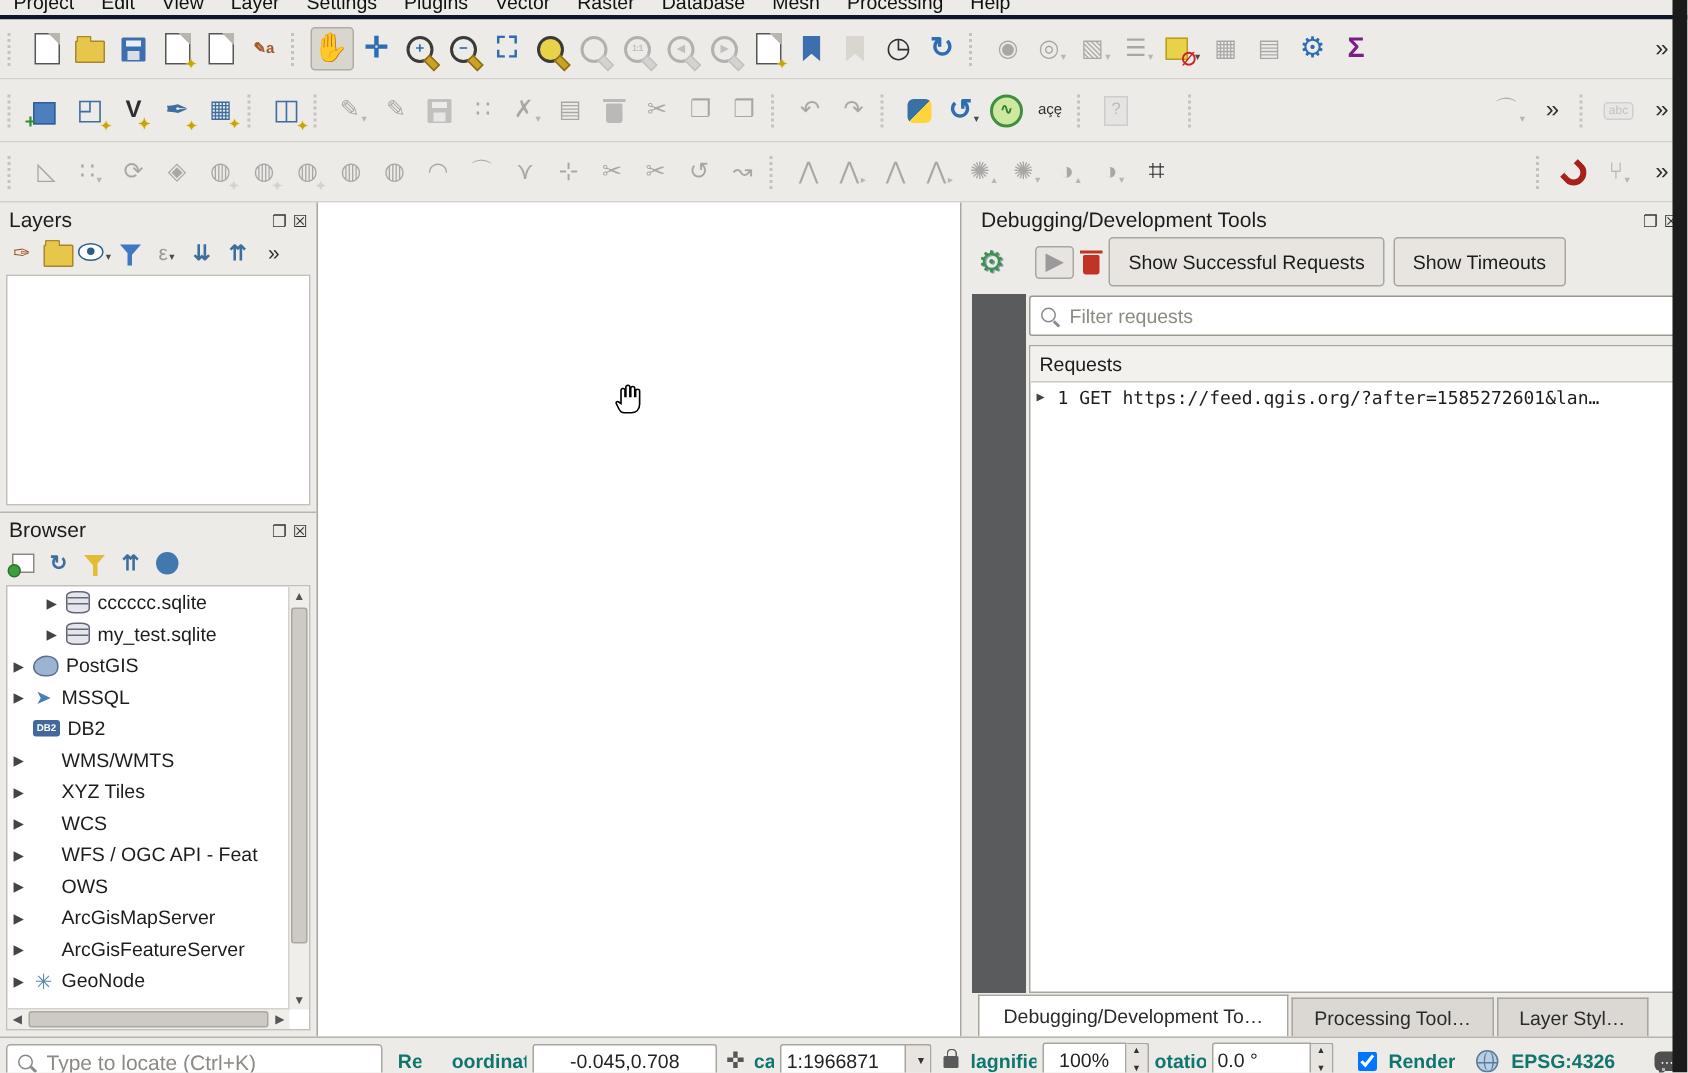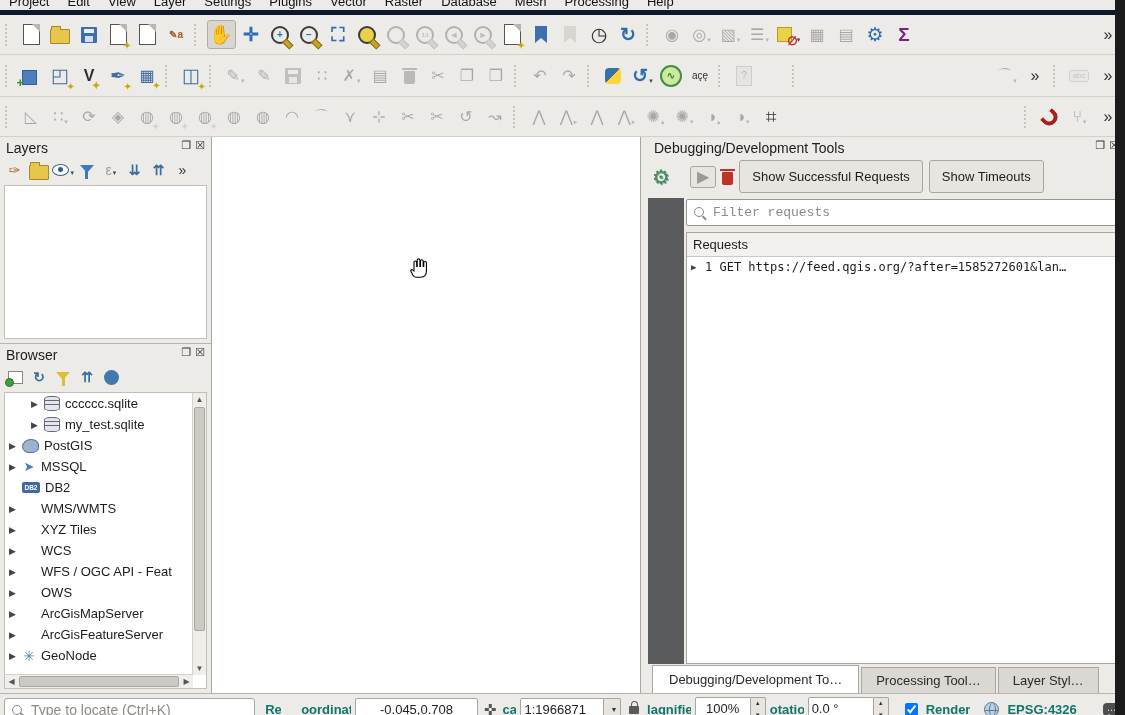--- a/index.html
+++ b/index.html
@@ -1,21 +1,21 @@
 <!DOCTYPE html>
 <html><head>
 <meta charset="utf-8">
 <style>
   html,body{margin:0;padding:0;}
   body{font-family:"Liberation Sans",sans-serif;width:1125px;height:715px;overflow:hidden;background:#edebe8;color:#1c1c1c;}
   .app{position:relative;width:1125px;height:715px;overflow:hidden;}
   .edge-band{position:absolute;top:0;right:0;width:10px;height:715px;background:#1b1b1b;z-index:60;}
 
   
-  .menubar{height:10px;overflow:hidden;display:flex;background:#edebe8;border-bottom:5px solid #0f172a;}
+  .menubar{height:10px;overflow:hidden;display:flex;background:#edebe8;border-bottom:3px solid #0f172a;}
   .mi{border:none;background:none;padding:0 9px;cursor:default;}
   .mi span{display:block;margin-top:-7px;font-size:13px;color:#111;}
 
   
   .toolbar{display:flex;align-items:center;background:#edebe8;border-bottom:1px solid #d4d1cc;padding:1px 2px;}
   .toolbar.r1{height:37px}.toolbar.r2{height:39px}.toolbar.r3{height:37px}
   .tb{display:inline-flex;align-items:center;justify-content:center;width:27px;height:27px;margin:0 1px;border-radius:3px;position:relative;}
   .tb.active{background:#d9d5cf;border:1px solid #b1ada6;}
   .tb.dis{opacity:.32;filter:grayscale(1);}
   .tb.sep{width:7px;border-left:2px dotted #c6c3bd;height:22px;border-radius:0;margin:0 3px;}
@@ -72,21 +72,21 @@
   .ic-bubble{width:19px;height:13px;background:#4f4f4f;border-radius:4px;position:relative;color:#fff;font-size:9px;display:inline-flex;align-items:center;justify-content:center;letter-spacing:1px;}
   .ic-bubble::after{content:"";position:absolute;bottom:-4px;left:3px;border:4px solid transparent;border-top-color:#4f4f4f;border-left-color:#4f4f4f;}
   .ic-globe{width:13px;height:13px;border-radius:50%;border:1px solid #5b7a99;background:#b9cfe3;position:relative;display:inline-block;}
   .ic-globe::before{content:"";position:absolute;top:50%;left:0;right:0;border-top:1px solid #5b7a99;}
   .ic-globe::after{content:"";position:absolute;left:50%;margin-left:-3px;top:0;bottom:0;width:5px;border:1px solid #5b7a99;border-top:none;border-bottom:none;border-radius:50%;}
 
   
   .main{display:flex;height:556px;}
   .leftcol{width:211px;display:flex;flex-direction:column;border-right:1px solid #a9a6a0;}
   .panel{display:flex;flex-direction:column;}
-  .panel-hdr{display:flex;align-items:flex-start;padding:3px 6px 1px 6px;}
+  .panel-hdr{display:flex;align-items:flex-end;padding:3px 6px 1px 6px;}
   .panel-title{font-size:14px;flex:1;}
   .winbtn{font-size:11px;color:#333;margin-left:4px;cursor:default;line-height:1;}
   .ptools{display:flex;align-items:center;padding:2px 4px;gap:2px;}
   .ptb{display:inline-flex;align-items:center;justify-content:center;width:22px;height:22px;position:relative;}
   .ptb .g{font-size:14px;}
   .tree-box{flex:1;margin:2px 4px 4px 4px;background:#fff;border:1px solid #c3c0ba;position:relative;overflow:hidden;}
   .layers-panel{height:206px;border-bottom:1px solid #b8b5af;}
   .browser-panel{flex:1;}
 
   .btree{position:absolute;inset:0 13px 13px 0;overflow:hidden;font-size:13px;}
@@ -119,21 +119,21 @@
   
   .dock{flex:1;display:flex;flex-direction:column;background:#edebe8;min-width:0;}
   .dock-toolbar{display:flex;align-items:center;gap:6px;padding:3px 4px 5px 4px;}
   .btn{background:#e8e5e1;border:1px solid #a9a6a0;border-radius:3px;font-size:13px;padding:8px 12px;color:#1c1c1c;}
   .btn.iconbtn{padding:2px 6px;}
   .dock-body{flex:1;display:flex;min-height:0;}
   .dock-side{width:36px;display:flex;flex-direction:column;}
   .dock-side .darkstrip{flex:1;background:#595b5c;}
   .dock-content{flex:1;display:flex;flex-direction:column;padding:0 2px 0 2px;min-width:0;}
   .filter-wrap{position:relative;margin:1px 0 6px 0;}
-  .filter-input{width:100%;box-sizing:border-box;height:27px;border:1px solid #9a978f;border-radius:2px;padding:0 6px 0 26px;font-size:13px;font-family:Liberation Mono, monospace;background:#fff;color:#222;}
+  .filter-input{width:100%;box-sizing:border-box;height:27px;border:1px solid #9a978f;border-radius:2px;padding:0 6px 0 26px;font-size:13px;font-family:Liberation Sans, sans-serif;background:#fff;color:#222;}
   .filter-input::placeholder{color:#8d8a84;}
   .filter-wrap .ic-search{position:absolute;left:8px;top:8px;}
   .req-box{flex:1;border:1px solid #a9a6a0;background:#fff;display:flex;flex-direction:column;min-height:0;}
   .req-hdr{background:#f3f1ee;border-bottom:1px solid #ccc9c3;font-size:13px;padding:4px 6px;}
   .req-row{display:flex;align-items:center;gap:6px;padding:3px 4px;font-family:"DejaVu Sans Mono",monospace;font-size:12px;white-space:nowrap;overflow:hidden;}
   .req-row .tarrow{flex:0 0 auto;}
   .dock-tabs{display:flex;align-items:flex-end;gap:2px;height:29px;padding-left:4px;}
   .dtab{font-size:13px;padding:5px 14px;border:1px solid #a9a6a0;border-bottom:none;background:#dbd8d3;color:#2a2a2a;white-space:nowrap;}
   .dtab.active{background:#fff;padding:6px 16px;}
 

